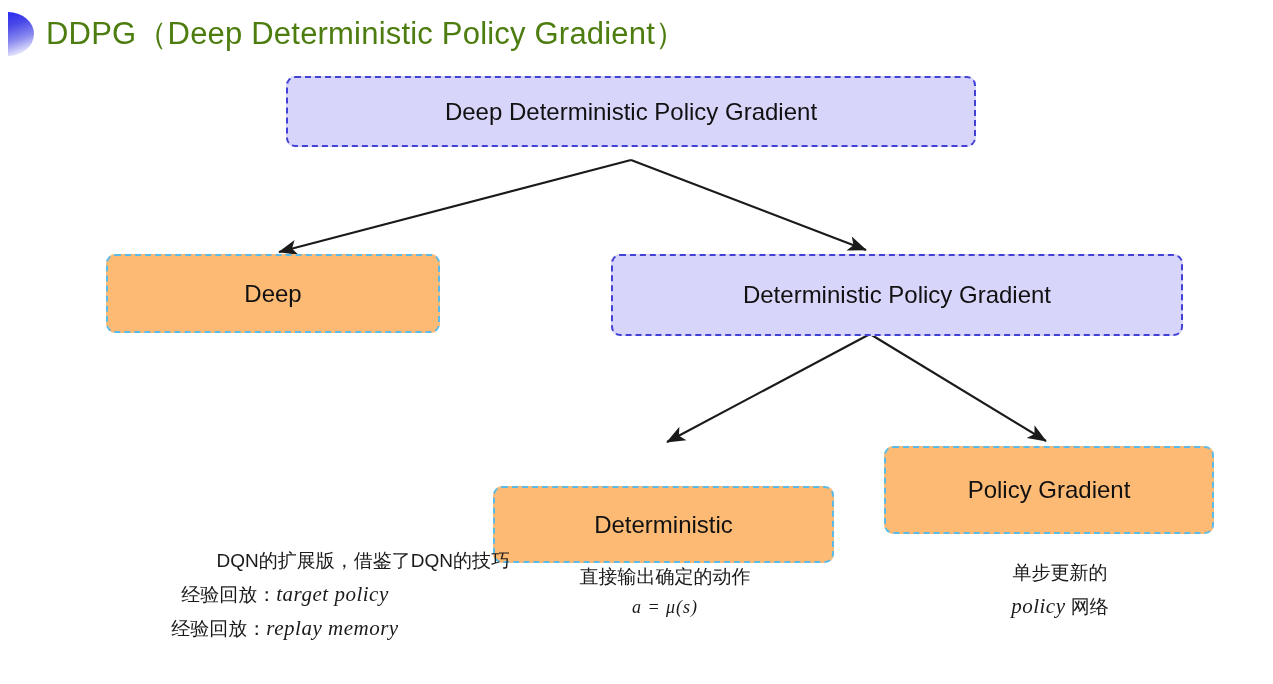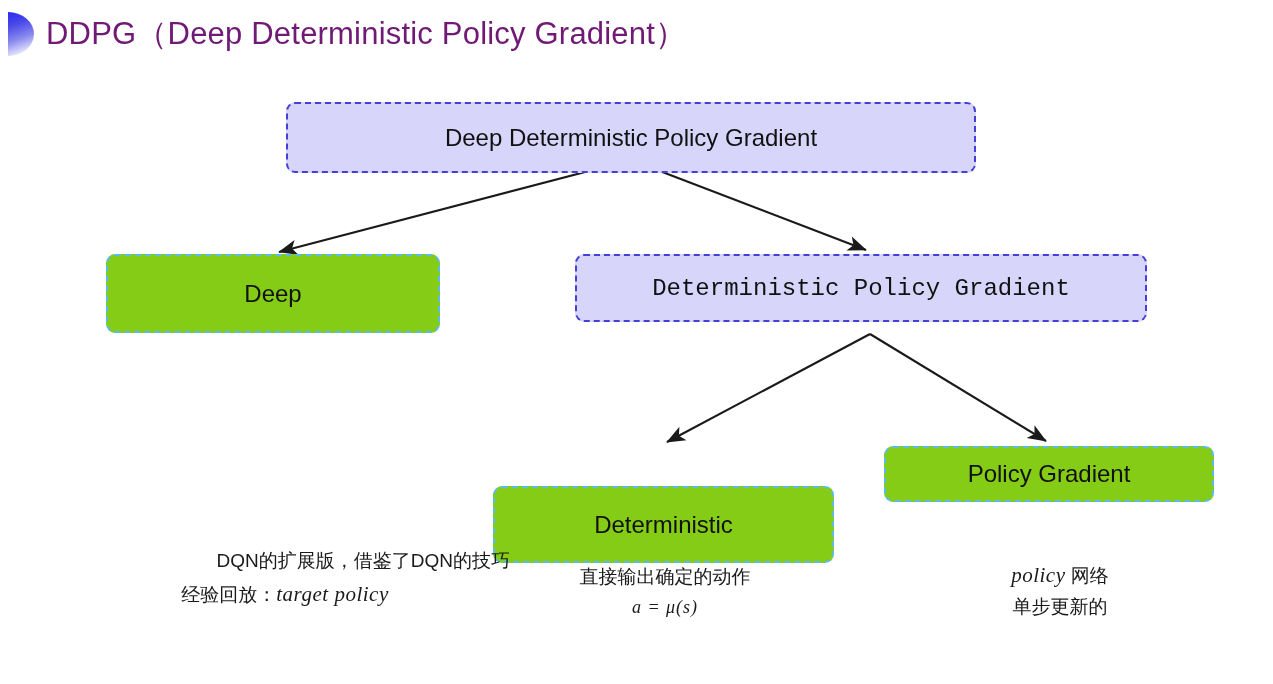--- a/index.html
+++ b/index.html
@@ -29,21 +29,21 @@
     width: 26px;
     height: 44px;
     margin-left: 8px;
     margin-right: 12px;
     border-top-right-radius: 26px 22px;
     border-bottom-right-radius: 26px 22px;
     background: linear-gradient(160deg, #2b2bf0 0%, #4a49e8 28%, #8a8af0 58%, #d9d9fb 82%, #ffffff 100%);
   }
   .title-text {
     font-size: 31px;
-    color: #701a75;
+    color: #4d7c0f;
     letter-spacing: 0.2px;
     white-space: nowrap;
   }
 
   
   .stage {
     position: absolute;
     inset: 0;
   }
   svg.arrows {
@@ -71,29 +71,29 @@
     font-size: 24px;
     color: #111111;
     font-weight: 500;
     white-space: nowrap;
   }
   .node.purple {
     background: #d8d5fb;
     border-color: #4340d6;
   }
   .node.cyan {
-    background: #84cc16;
+    background: #fdba74;
     border-color: #5bbbe8;
   }
 
-  #node-root   { left: 286px; top: 102px;  width: 690px; height: 71px; }
+  #node-root   { left: 286px; top: 76px;  width: 690px; height: 71px; }
   #node-deep   { left: 106px; top: 254px; width: 334px; height: 79px; }
-  #node-dpg    { left: 575px; top: 254px; width: 572px; height: 68px; font-family: Liberation Mono, monospace; }
+  #node-dpg    { left: 611px; top: 254px; width: 572px; height: 82px; }
   #node-det    { left: 493px; top: 445px; width: 341px; height: 77px; margin-top: 41px; }
-  #node-pg     { left: 884px; top: 446px; width: 330px; height: 56px; justify-content: center; }
+  #node-pg     { left: 884px; top: 446px; width: 330px; height: 88px; justify-content: center; }
 
   
   .annot {
     position: absolute;
     color: #1a1a1a;
     text-align: center;
     line-height: 1.62;
   }
   .annot .line {
     white-space: nowrap;
@@ -159,25 +159,26 @@
     <span class="node-label">Deterministic</span>
   </div>
 
   <div class="node cyan" id="node-pg">
     <span class="node-label">Policy Gradient</span>
   </div>
 
   <div class="annot" id="annot-deep">
     <div class="line">DQN的扩展版，借鉴了DQN的技巧</div>
     <div class="line"><span>经验回放：</span><span class="mathit">target policy</span></div>
+    <div class="line"><span>经验回放：</span><span class="mathit">replay memory</span></div>
   </div>
 
   <div class="annot" id="annot-det">
     <div class="line">直接输出确定的动作</div>
     <div class="line formula">a = μ(s)</div>
   </div>
 
   <div class="annot" id="annot-pg">
+    <div class="line">单步更新的</div>
     <div class="line"><span class="mathit">policy</span><span> 网络</span></div>
-    <div class="line">单步更新的</div>
   </div>
 
 </div>
 
 </body></html>

